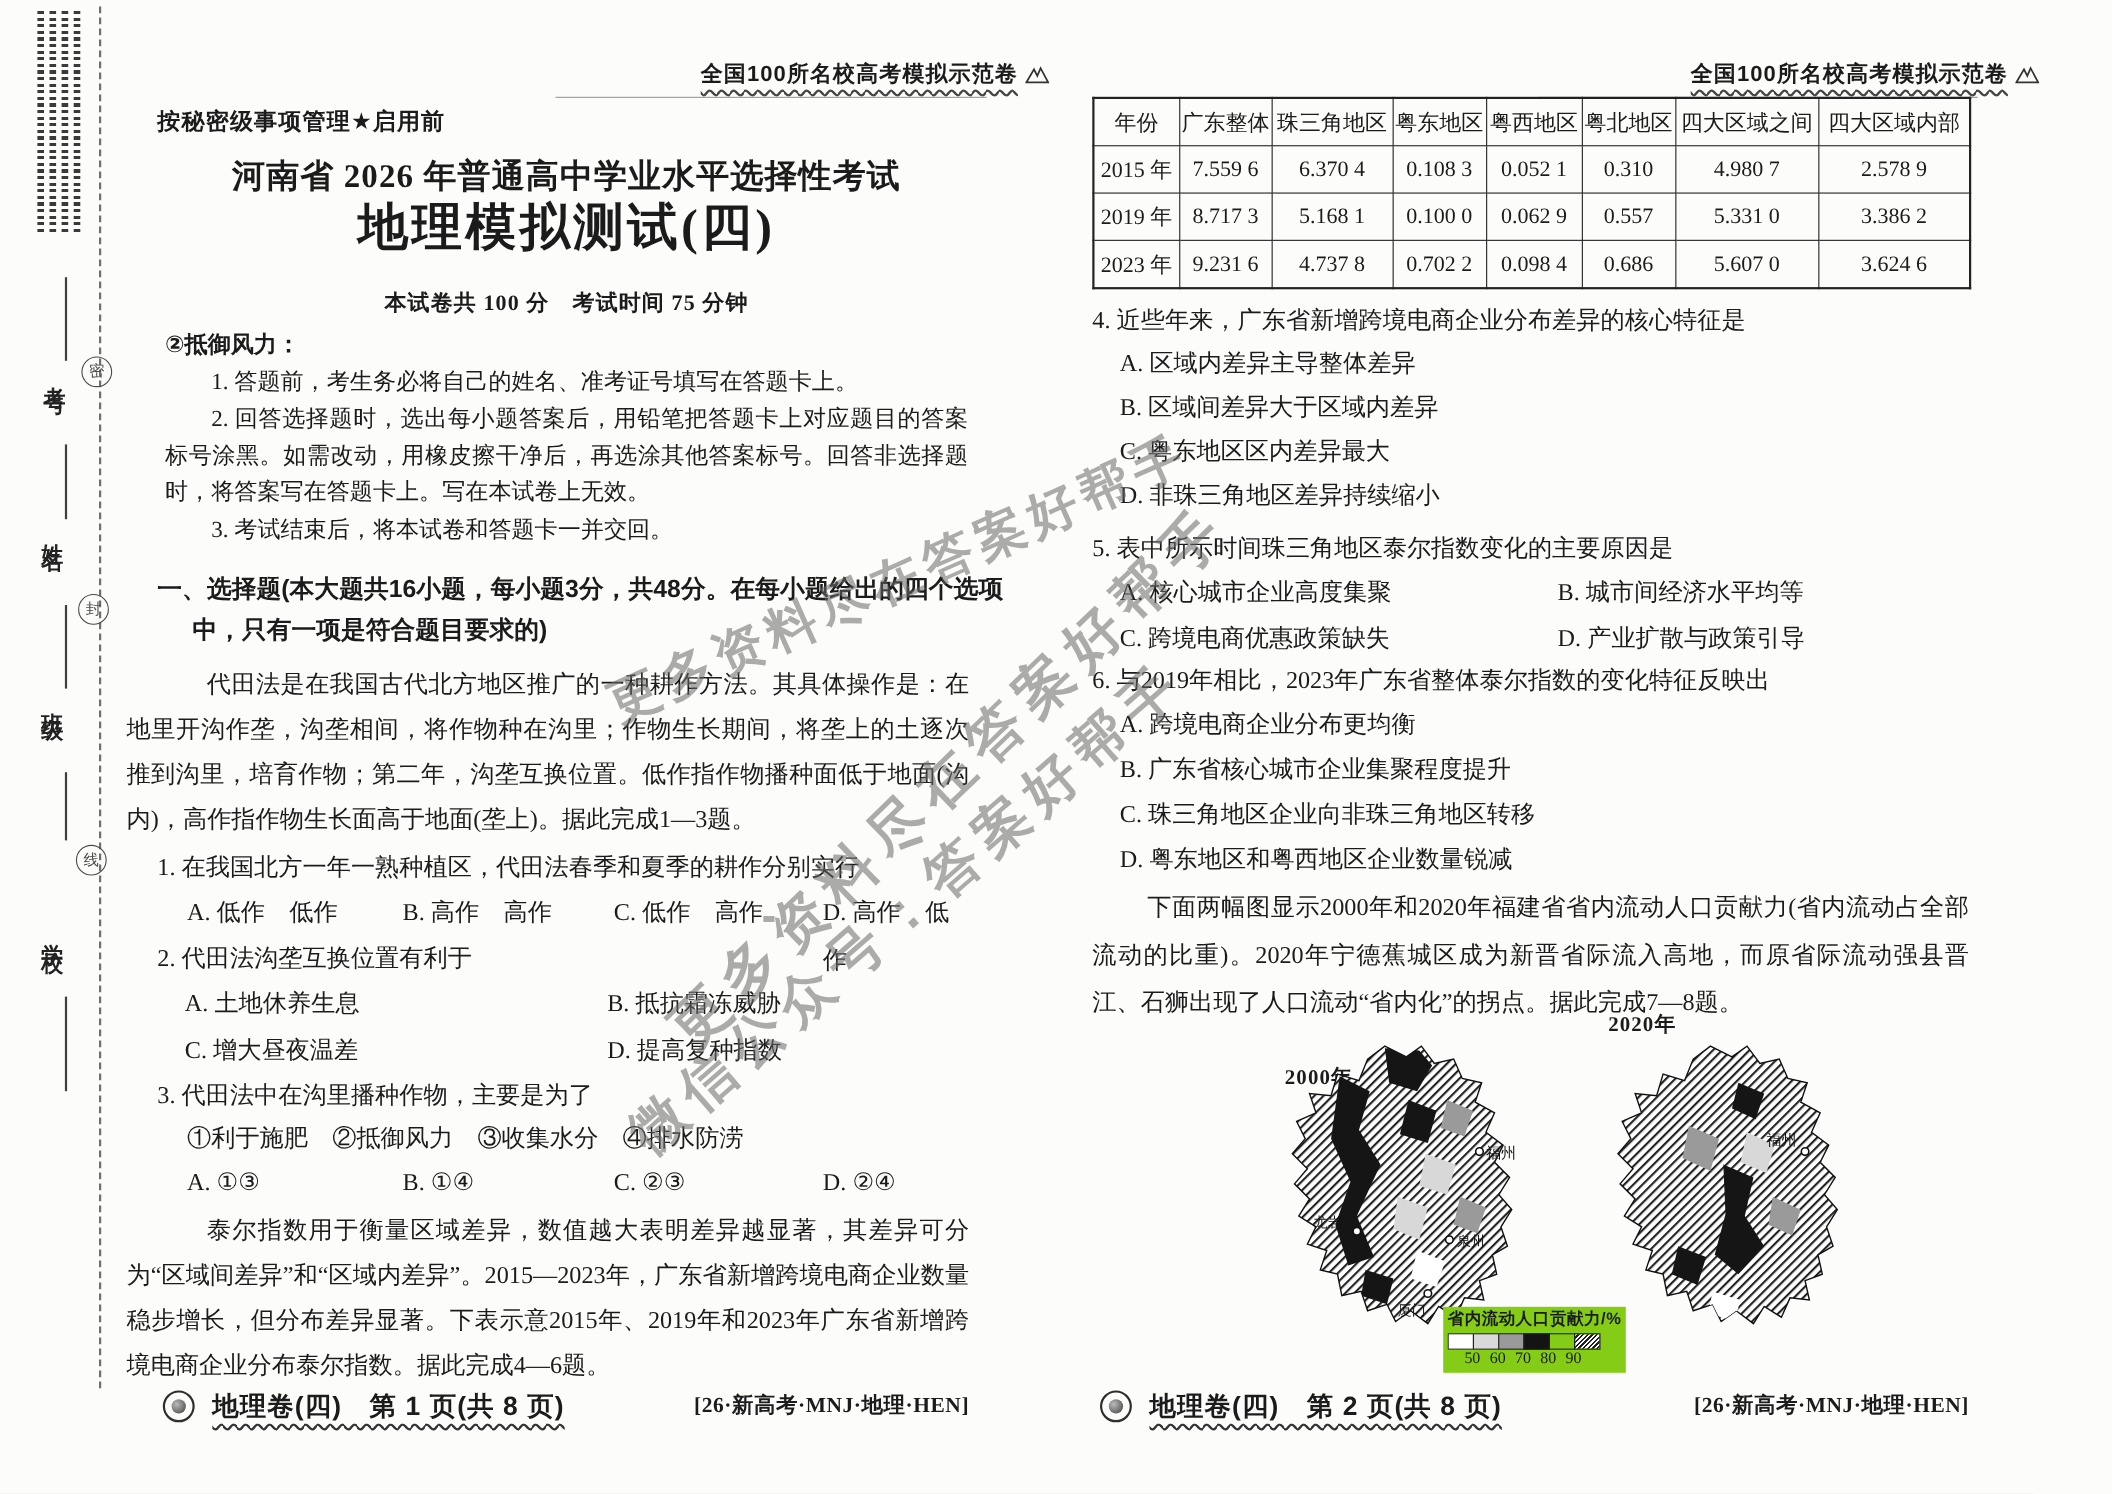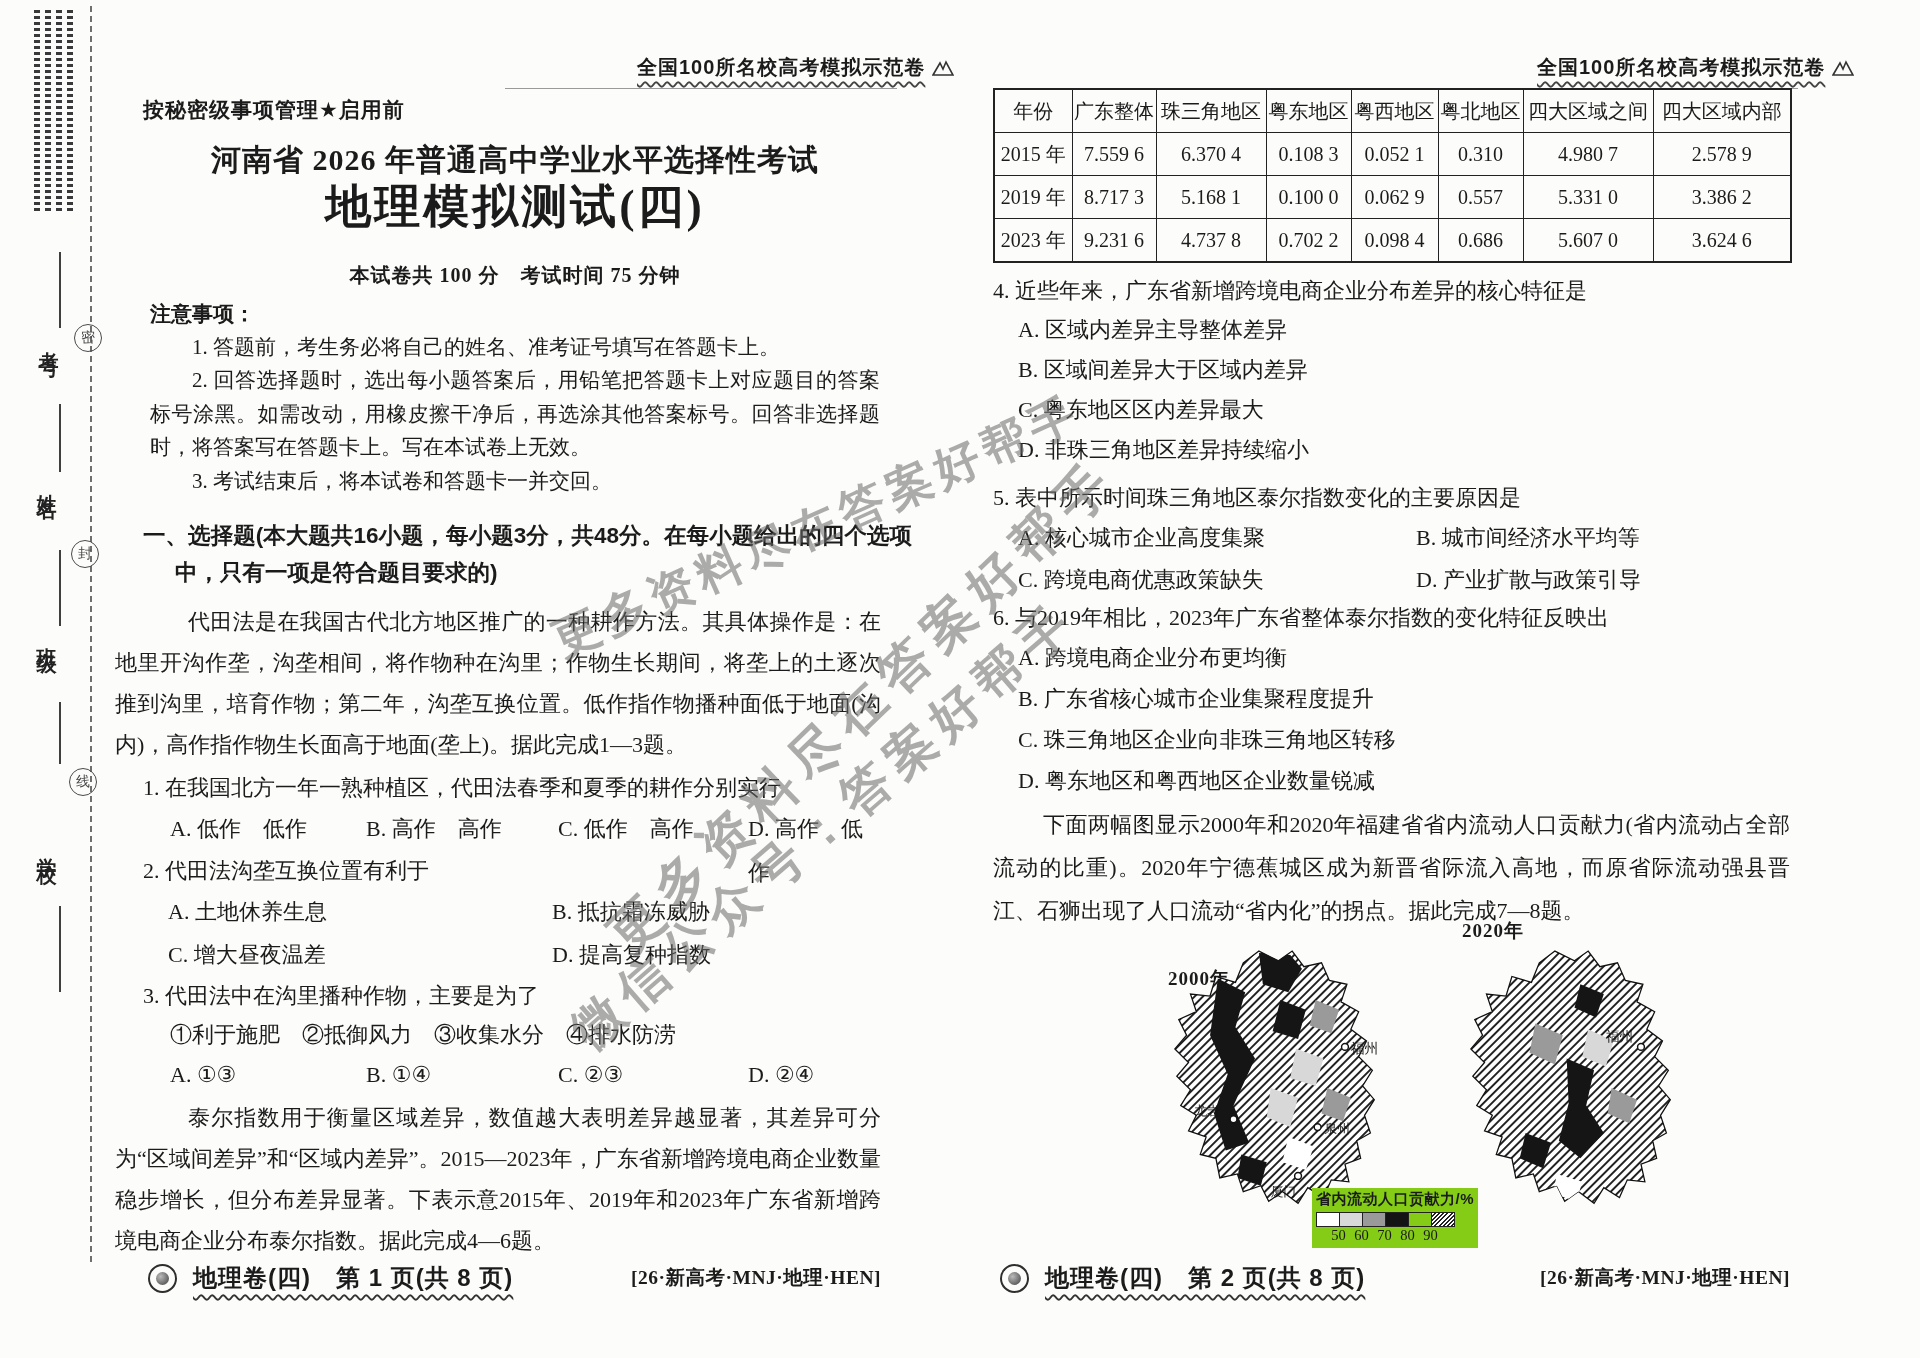--- a/index.html
+++ b/index.html
@@ -108,21 +108,21 @@
     </svg>
   </div>
 
   <div class="abs classif" style="left:143px;top:96px">按秘密级事项管理★启用前</div>
 
   <div class="abs title1" style="left:150px;top:140px;width:730px">河南省 2026 年普通高中学业水平选择性考试</div>
   <div class="abs title2" style="left:150px;top:176px;width:730px">地理模拟测试(四)</div>
   <div class="abs meta" style="left:150px;top:262px;width:730px">本试卷共 100 分　考试时间 75 分钟</div>
 
   <div class="abs notice" style="left:150px;top:297px;width:730px">
-    <p class="nt">注意事项：</p>
+    <p class="nt">②抵御风力：</p>
     <p>1. 答题前，考生务必将自己的姓名、准考证号填写在答题卡上。</p>
     <p>2. 回答选择题时，选出每小题答案后，用铅笔把答题卡上对应题目的答案标号涂黑。如需改动，用橡皮擦干净后，再选涂其他答案标号。回答非选择题时，将答案写在答题卡上。写在本试卷上无效。</p>
     <p>3. 考试结束后，将本试卷和答题卡一并交回。</p>
   </div>
 
   <div class="abs section" style="left:143px;top:517px;width:737px">一、选择题(本大题共16小题，每小题3分，共48分。在每小题给出的四个选项中，只有一项是符合题目要求的)</div>
 
   <p class="abs passage" style="left:115px;top:601px;width:766px">代田法是在我国古代北方地区推广的一种耕作方法。其具体操作是：在地里开沟作垄，沟垄相间，将作物种在沟里；作物生长期间，将垄上的土逐次推到沟里，培育作物；第二年，沟垄互换位置。低作指作物播种面低于地面(沟内)，高作指作物生长面高于地面(垄上)。据此完成1—3题。</p>
 
   <div class="abs qblock" style="left:143px;top:769px;width:737px">

